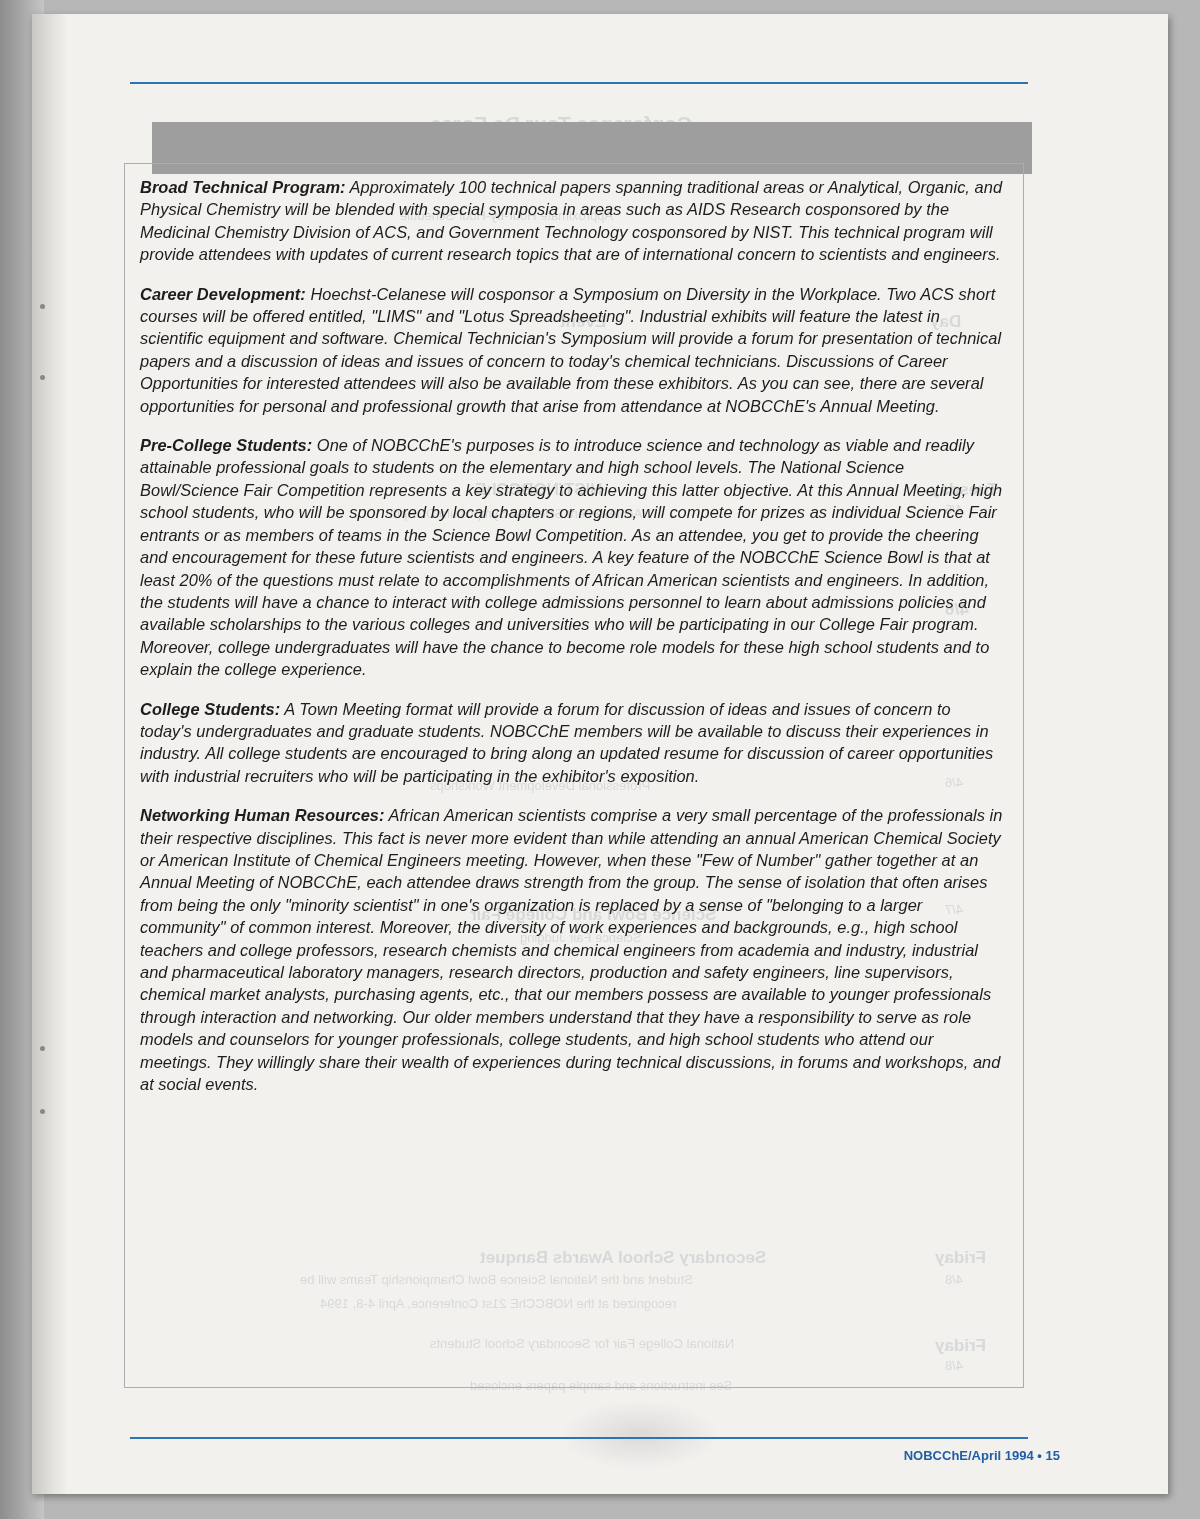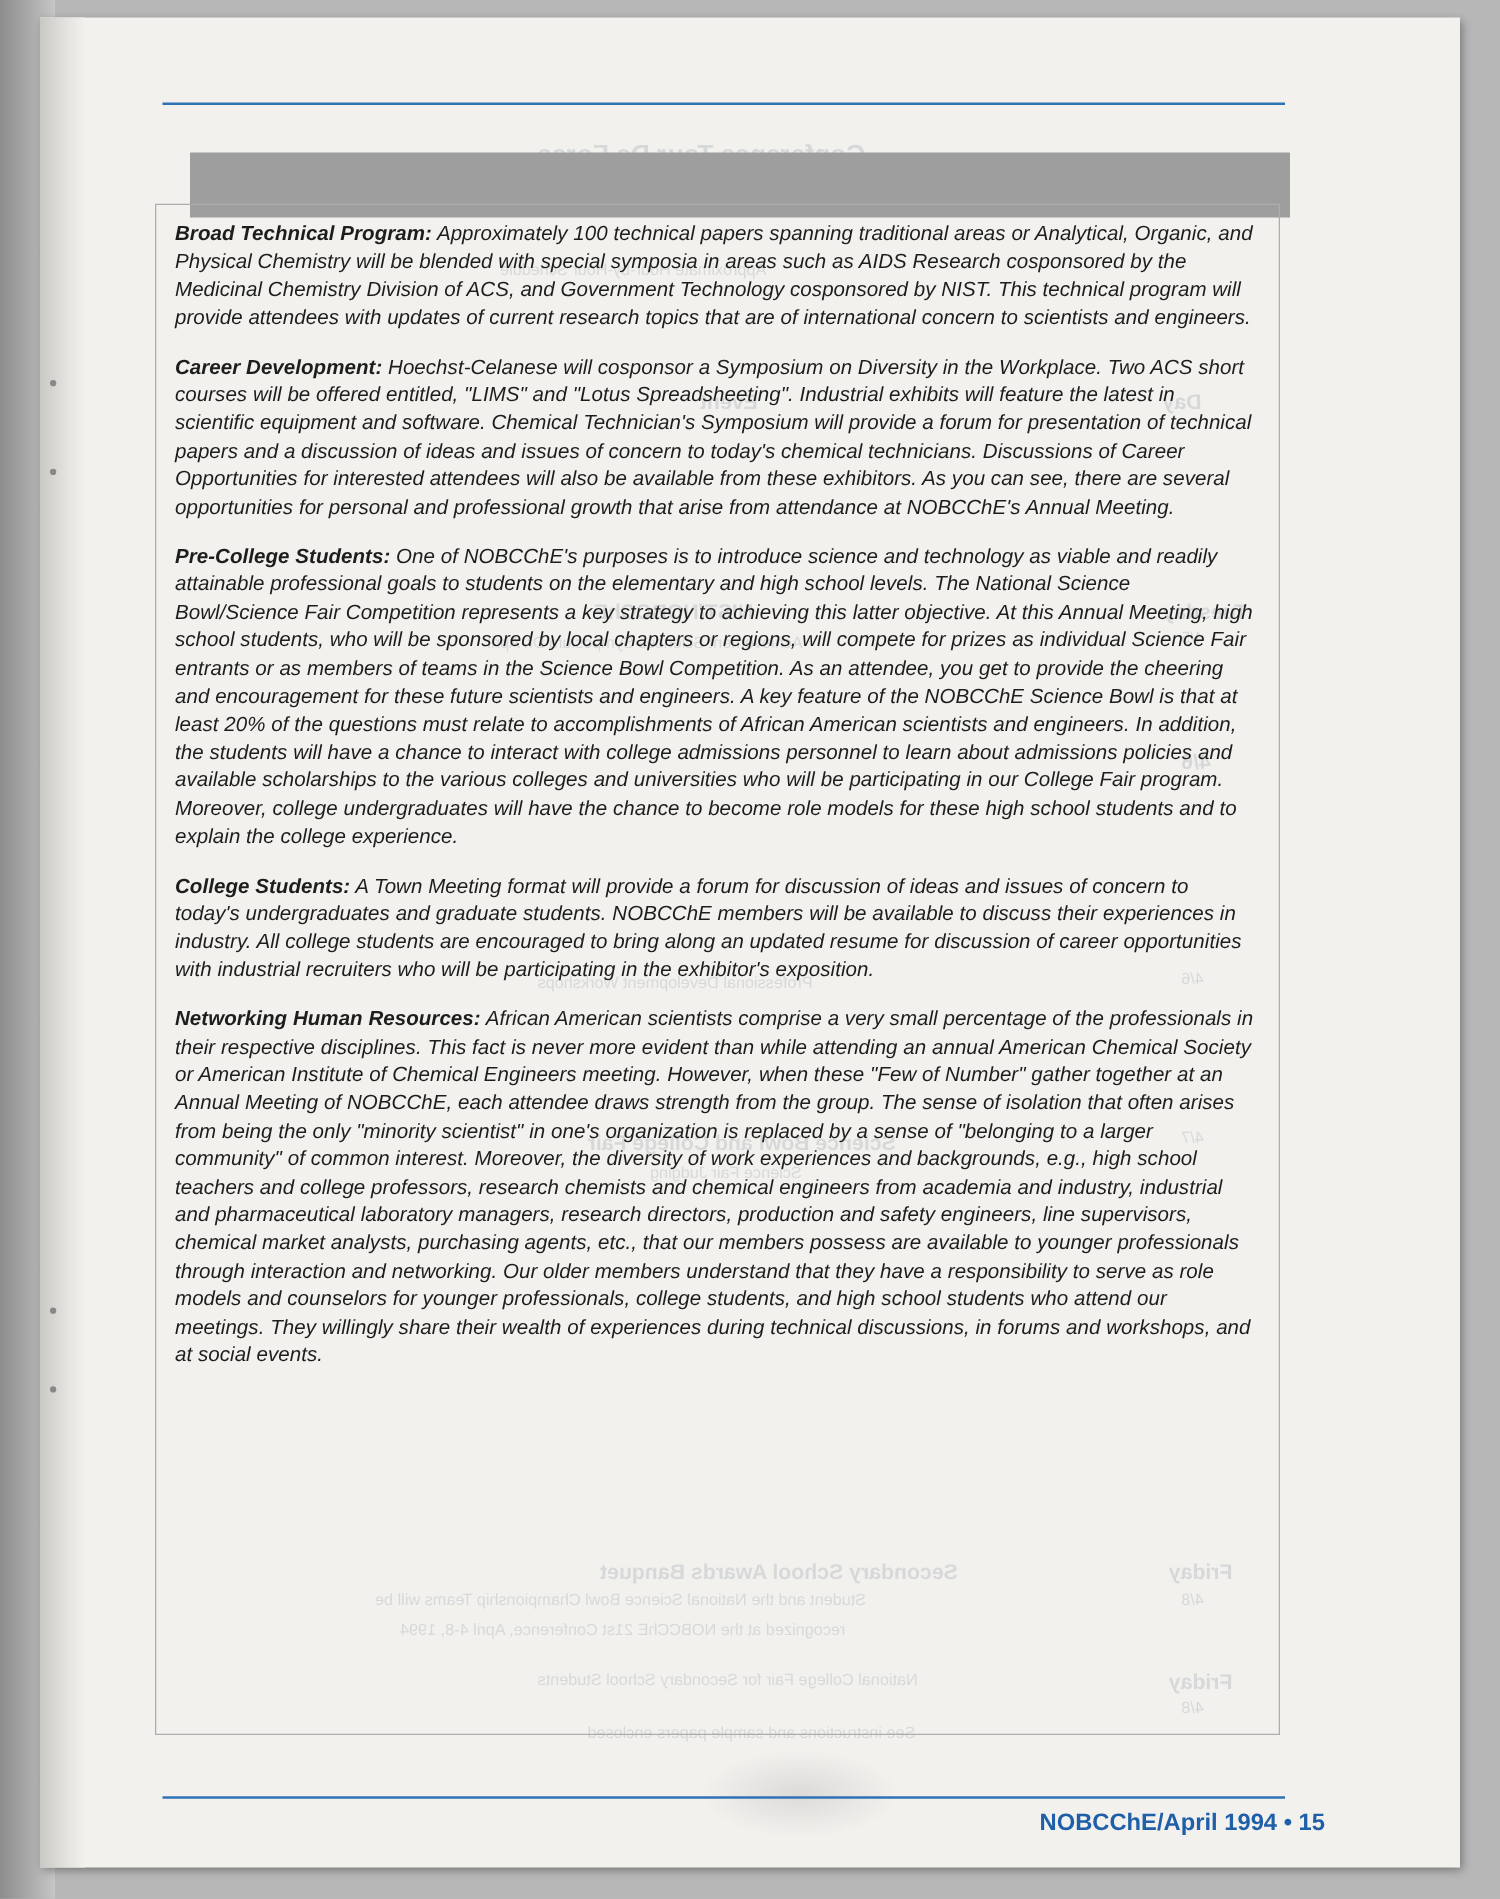--- a/index.html
+++ b/index.html
@@ -115,21 +115,21 @@
     margin: 0 0 17px 0;
     letter-spacing: .05px;
   }
   .para b {
     font-weight: bold;
   }
   .footer {
     position: absolute;
     right: 140px;
     top: 1448px;
-    font-size: 19px;
+    font-size: 13px;
     font-weight: bold;
     color: #1f5fa8;
     text-align: right;
     width: 500px;
   }
   
   .bleed {
     position: absolute;
     color: #9aa2ac;
     opacity: .30;

